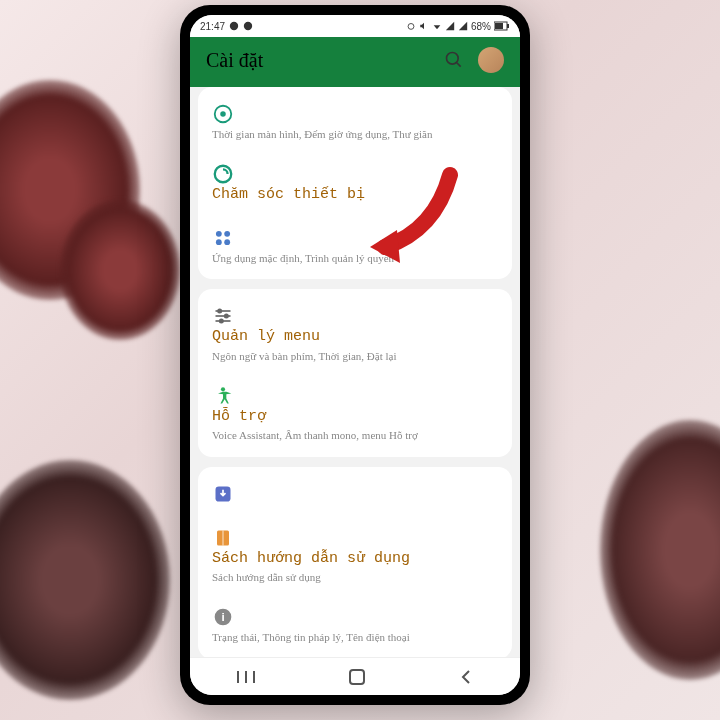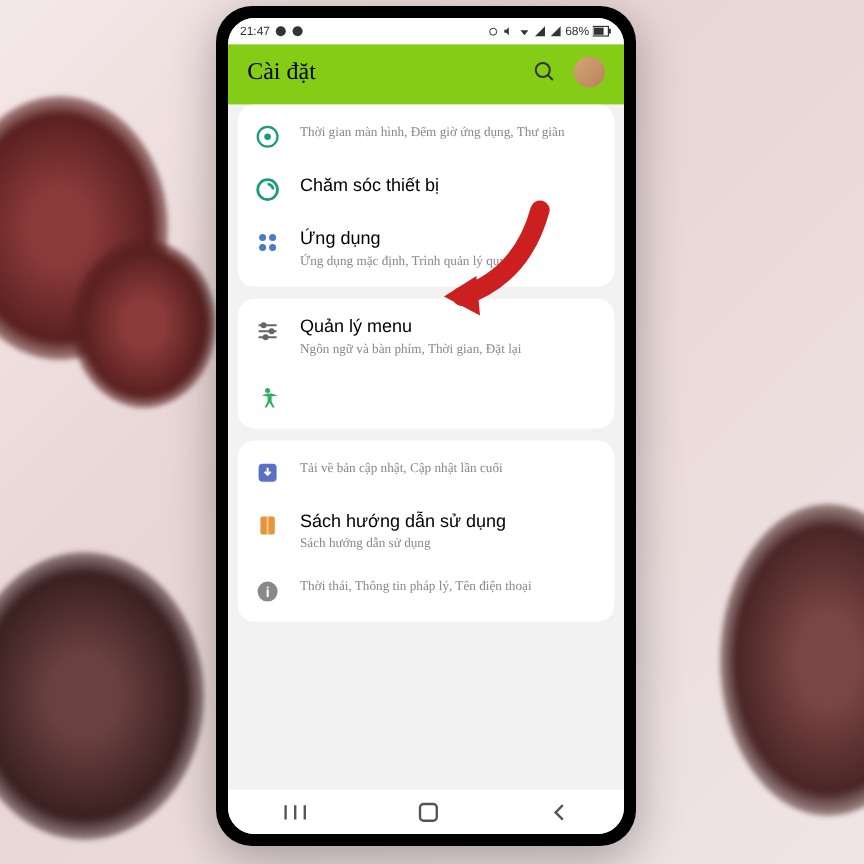--- a/index.html
+++ b/index.html
@@ -44,21 +44,21 @@
     align-items: center;
     justify-content: space-between;
     padding: 0 10px;
     font-size: 10px;
     color: #333;
   }
   .status-left { display: flex; gap: 4px; align-items: center; }
   .status-right { display: flex; gap: 3px; }
   .status-icon { width: 10px; height: 10px; }
   .header {
-    background: #84cc16;
+    background: #15803d;
     padding: 10px 16px 14px;
     display: flex;
     align-items: center;
     justify-content: space-between;
   }
   .header-title {
     font-size: 20px;
     font-weight: 400;
     color: #000;
     font-family: 'Comic Sans MS', cursive;
@@ -77,36 +77,37 @@
   }
   .section {
     background: #fff;
     border-radius: 14px;
     margin-bottom: 10px;
     padding: 4px 0;
   }
   .item {
     display: flex;
     padding: 10px 14px;
-    gap: 16px;
+    gap: 0;
+    flex-direction: column;
   }
   .item-icon {
     width: 22px;
     height: 22px;
     flex-shrink: 0;
     margin-top: 2px;
     display: flex;
     align-items: center;
     justify-content: center;
   }
   .item-text { flex: 1; min-width: 0; }
   .item-title {
     font-size: 15px;
-    color: #000000;
-    font-family: Liberation Sans, sans-serif;
+    color: #a16207;
+    font-family: Liberation Mono, monospace;
     line-height: 1.3;
   }
   .item-sub {
     font-size: 11px;
     color: #888;
     line-height: 1.3;
     margin-top: 2px;
     font-family: 'Comic Sans MS', cursive;
   }
   .nav-bar {
@@ -213,21 +214,20 @@
         <div class="item">
           <div class="item-icon">
             <svg width="20" height="20" viewBox="0 0 24 24">
                 <circle cx="7" cy="7" r="3.5" fill="#4a7bc8"></circle>
                 <circle cx="17" cy="7" r="3.5" fill="#4a7bc8"></circle>
                 <circle cx="7" cy="17" r="3.5" fill="#4a7bc8"></circle>
                 <circle cx="17" cy="17" r="3.5" fill="#4a7bc8"></circle>
               </svg>
           </div>
           <div class="item-text">
-            <div class="item-title">Ứng dụng</div>
             <div class="item-sub">Ứng dụng mặc định, Trình quản lý quyền</div>
           </div>
         </div>
       </div>
 
       <div class="section">
         <div class="item">
           <div class="item-icon">
             <svg width="20" height="20" viewBox="0 0 24 24" stroke="#666" stroke-width="2" fill="none">
                 <line x1="3" y1="6" x2="21" y2="6"></line>
@@ -244,34 +244,35 @@
           </div>
         </div>
         <div class="item">
           <div class="item-icon">
             <svg width="20" height="20" viewBox="0 0 24 24" fill="#2bb05a">
                 <circle cx="12" cy="4" r="2.5"></circle>
                 <path d="M12 7l-6 2 6 1v5l-3 6h2l3-5 3 5h2l-3-6v-5l6-1-6-2z"></path>
               </svg>
           </div>
           <div class="item-text">
+            <div class="item-title">Hỗ trợ</div>
+            <div class="item-sub">Voice Assistant, Âm thanh mono, menu Hỗ trợ</div>
           </div>
         </div>
       </div>
 
       <div class="section">
         <div class="item">
           <div class="item-icon">
             <svg width="20" height="20" viewBox="0 0 24 24">
                 <rect x="3" y="3" width="18" height="18" rx="4" fill="#5b6fc7"></rect>
                 <path d="M12 7v7m-3-3l3 3 3-3" stroke="#fff" stroke-width="2" fill="none"></path>
               </svg>
           </div>
           <div class="item-text">
-            <div class="item-sub">Tải về bản cập nhật, Cập nhật lần cuối</div>
           </div>
         </div>
         <div class="item">
           <div class="item-icon">
             <svg width="18" height="20" viewBox="0 0 24 24">
                 <rect x="4" y="2" width="16" height="20" rx="2" fill="#e8953a"></rect>
                 <rect x="11" y="2" width="2" height="20" fill="#fff" opacity="0.5"></rect>
               </svg>
           </div>
           <div class="item-text">
@@ -280,21 +281,21 @@
           </div>
         </div>
         <div class="item">
           <div class="item-icon">
             <svg width="20" height="20" viewBox="0 0 24 24">
                 <circle cx="12" cy="12" r="10" fill="#888"></circle>
                 <text x="12" y="17" text-anchor="middle" fill="#fff" font-size="14" font-weight="bold">i</text>
               </svg>
           </div>
           <div class="item-text">
-            <div class="item-sub">Thời thái, Thông tin pháp lý, Tên điện thoại</div>
+            <div class="item-sub">Trạng thái, Thông tin pháp lý, Tên điện thoại</div>
           </div>
         </div>
       </div>
 
     </div>
 
     <div class="nav-bar">
       <svg width="20" height="16" viewBox="0 0 20 16">
           <line x1="2" y1="2" x2="2" y2="14" stroke="#555" stroke-width="2"></line>
           <line x1="10" y1="2" x2="10" y2="14" stroke="#555" stroke-width="2"></line>

